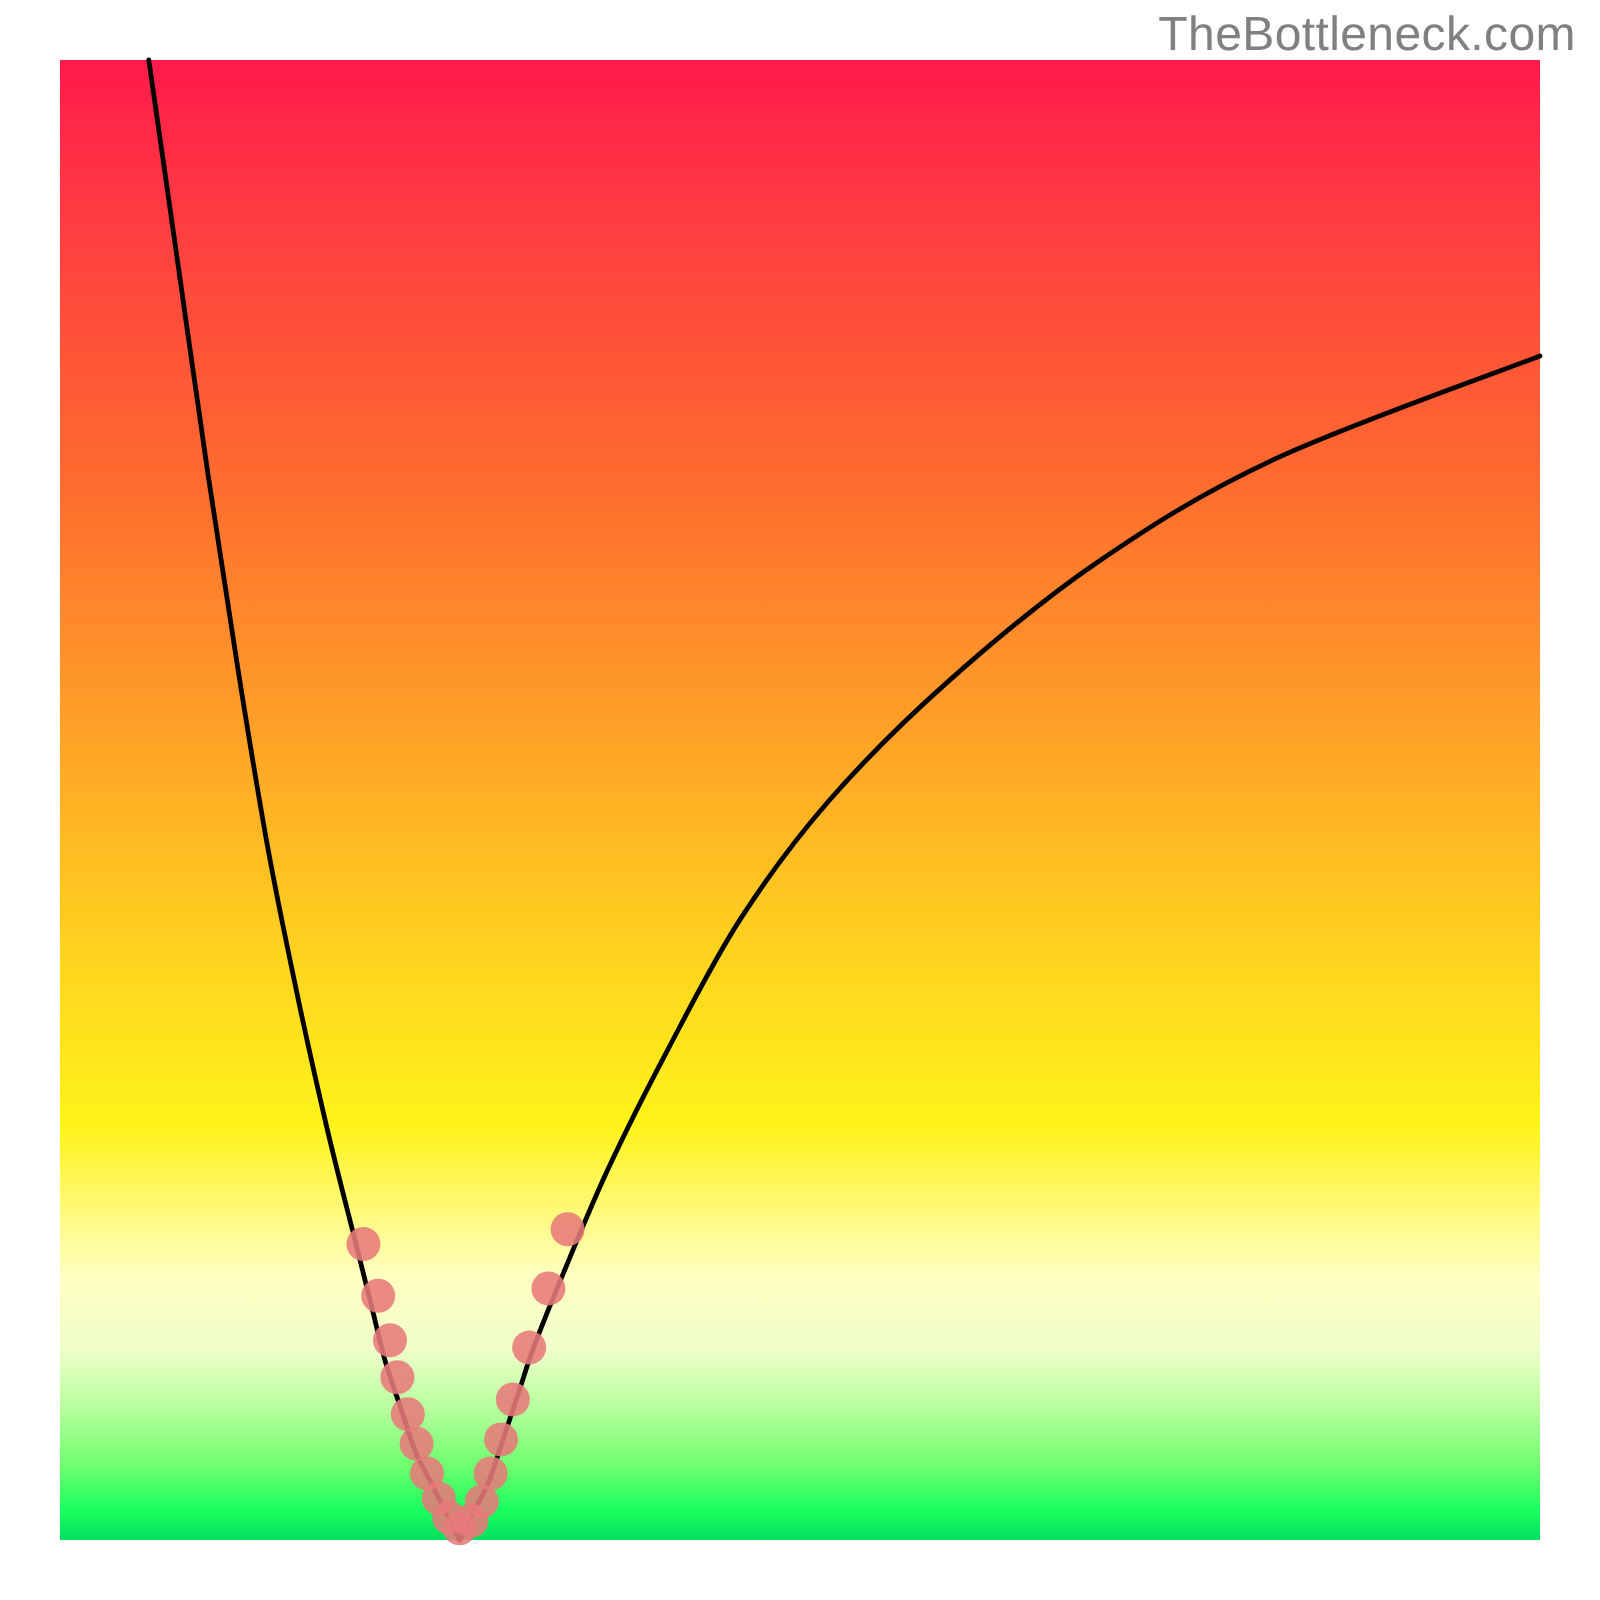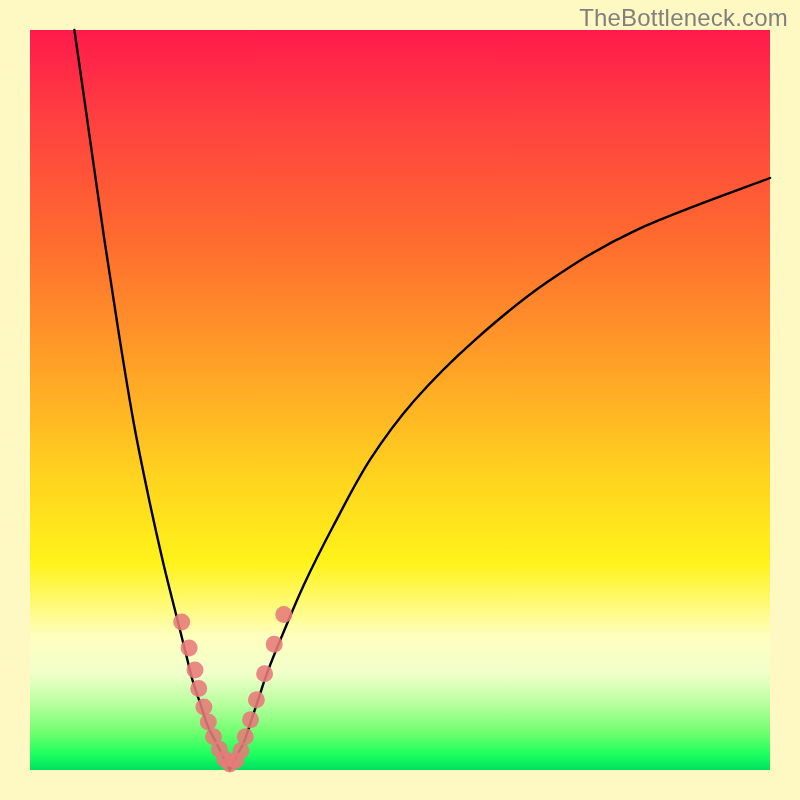--- a/index.html
+++ b/index.html
@@ -10,21 +10,21 @@
     overflow: hidden;
     background: #000;
     font-family: Arial, Helvetica, sans-serif;
   }
   .frame {
     position: absolute;
     left: 0;
     top: 0;
     width: 800px;
     height: 800px;
-    background: #fef9c3;
+    background: #ffffff;
   }
   .plot-area {
     position: absolute;
     left: 30px;
     top: 30px;
     width: 740px;
     height: 740px;
     
     background: linear-gradient(
       to bottom,

